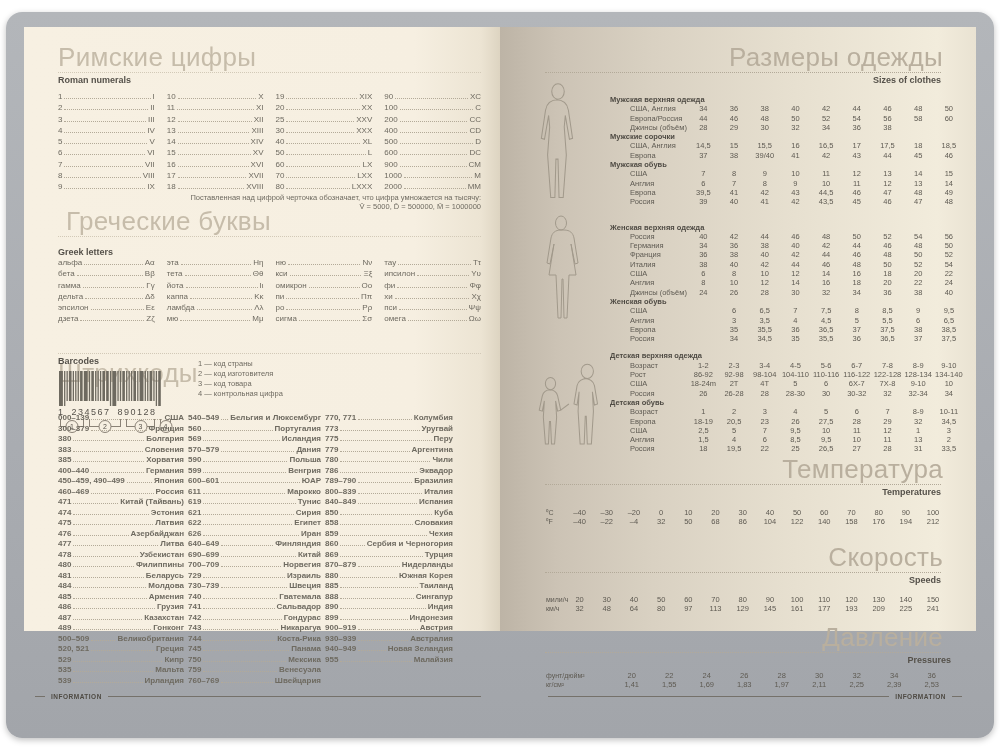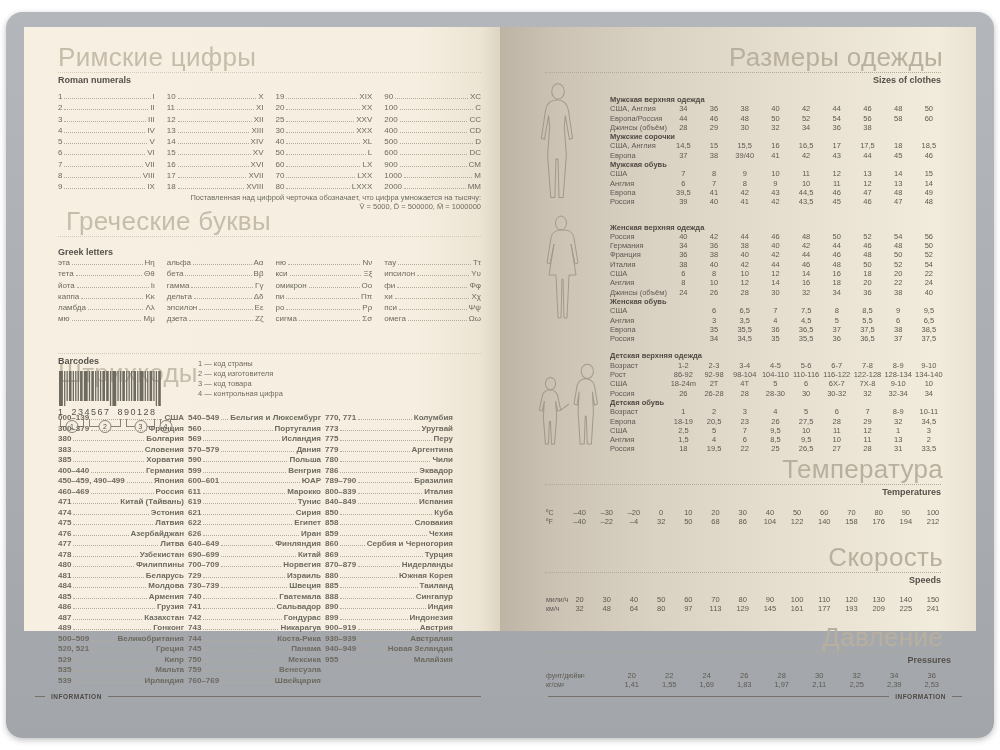--- a/index.html
+++ b/index.html
@@ -39,21 +39,21 @@
   .ftext{font-size:6.5px;font-weight:bold;letter-spacing:.5px;color:#4e4a43;}
   .fline{border-top:1.2px solid #75716a;height:0;}
   .fl-short{width:10px;}
   .fl-long{flex:1;}
   
   .sz-block{margin:0;}
   .sz-b1{margin-bottom:16px;}
   .sz-b2{margin-bottom:8px;}
   .sz-head{font-size:7.5px;font-weight:bold;color:#4e4a43;line-height:9.3px;padding-left:110px;white-space:nowrap;}
   .sz-row{display:flex;line-height:9.3px;padding-left:110px;white-space:nowrap;}
-  .sz-label{width:58px;font-size:7.5px;color:#5e5a52;}
+  .sz-label{width:58px;font-size:7.5px;color:#5e5a52;margin-left:20px;}
   .sz-cells{display:flex;}
   .sz-cell{width:30.7px;text-align:center;font-size:7.5px;color:#5e5a52;}
   
   .cv-row{display:flex;line-height:9px;align-items:baseline;white-space:nowrap;}
   .cv-label{font-size:7px;color:#5e5a52;}
   .cv-cells{display:flex;}
   .cv-cell{text-align:center;font-size:7.5px;color:#5e5a52;}
   .cv14 .cv-label{width:20px;}
   .cv14 .cv-cell{width:27.2px;}
   .cv9 .cv-label{width:67px;}
@@ -262,20 +262,52 @@
     </div>
   <div class="abs note" style="left:34px;right:19px;top:166px;">Поставленная над цифрой черточка обозначает, что цифра умножается на тысячу:</div>
   <div class="abs note" style="left:34px;right:19px;top:175px;">V̄ = 5000, D̄ = 500000, M̄ = 1000000</div>
 
   <div class="abs sec-title" style="left:42px;top:180px;">Греческие буквы</div>
   <div class="abs rule" style="left:34px;right:19px;top:209px;"></div>
   <div class="abs subtt" style="left:34px;top:212px;margin-top:8px;">Greek letters</div>
   <div class="abs pair-grid" id="grid-greek" style="left:34px;right:19px;top:230px;">
       <div class="pcol">
         <div class="prow">
+          <span class="pa">альфа</span>
+          <span class="dots"></span>
+          <span class="pb">Αα</span>
+        </div>
+        <div class="prow">
+          <span class="pa">бета</span>
+          <span class="dots"></span>
+          <span class="pb">Ββ</span>
+        </div>
+        <div class="prow">
+          <span class="pa">гамма</span>
+          <span class="dots"></span>
+          <span class="pb">Γγ</span>
+        </div>
+        <div class="prow">
+          <span class="pa">дельта</span>
+          <span class="dots"></span>
+          <span class="pb">Δδ</span>
+        </div>
+        <div class="prow">
+          <span class="pa">эпсилон</span>
+          <span class="dots"></span>
+          <span class="pb">Εε</span>
+        </div>
+        <div class="prow">
+          <span class="pa">дзета</span>
+          <span class="dots"></span>
+          <span class="pb">Ζζ</span>
+        </div>
+      </div>
+      <div class="pcol">
+        <div class="prow">
           <span class="pa">эта</span>
           <span class="dots"></span>
           <span class="pb">Ηη</span>
         </div>
         <div class="prow">
           <span class="pa">тета</span>
           <span class="dots"></span>
           <span class="pb">Θθ</span>
         </div>
         <div class="prow">
@@ -290,52 +322,20 @@
         </div>
         <div class="prow">
           <span class="pa">ламбда</span>
           <span class="dots"></span>
           <span class="pb">Λλ</span>
         </div>
         <div class="prow">
           <span class="pa">мю</span>
           <span class="dots"></span>
           <span class="pb">Μμ</span>
-        </div>
-      </div>
-      <div class="pcol">
-        <div class="prow">
-          <span class="pa">альфа</span>
-          <span class="dots"></span>
-          <span class="pb">Αα</span>
-        </div>
-        <div class="prow">
-          <span class="pa">бета</span>
-          <span class="dots"></span>
-          <span class="pb">Ββ</span>
-        </div>
-        <div class="prow">
-          <span class="pa">гамма</span>
-          <span class="dots"></span>
-          <span class="pb">Γγ</span>
-        </div>
-        <div class="prow">
-          <span class="pa">дельта</span>
-          <span class="dots"></span>
-          <span class="pb">Δδ</span>
-        </div>
-        <div class="prow">
-          <span class="pa">эпсилон</span>
-          <span class="dots"></span>
-          <span class="pb">Εε</span>
-        </div>
-        <div class="prow">
-          <span class="pa">дзета</span>
-          <span class="dots"></span>
-          <span class="pb">Ζζ</span>
         </div>
       </div>
       <div class="pcol">
         <div class="prow">
           <span class="pa">ню</span>
           <span class="dots"></span>
           <span class="pb">Νν</span>
         </div>
         <div class="prow">
           <span class="pa">кси</span>

